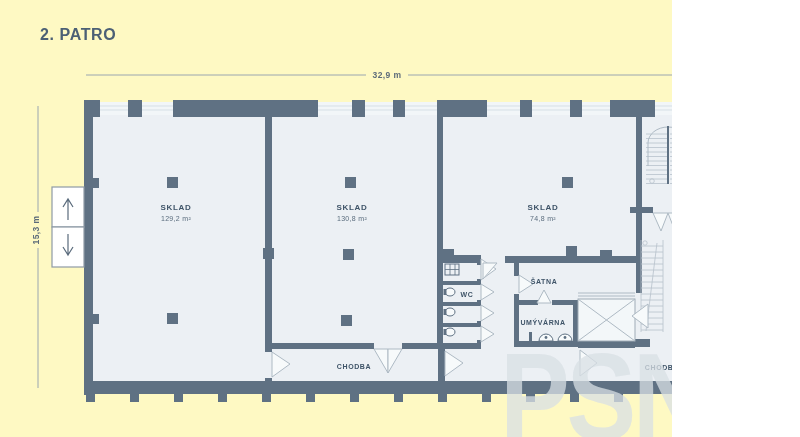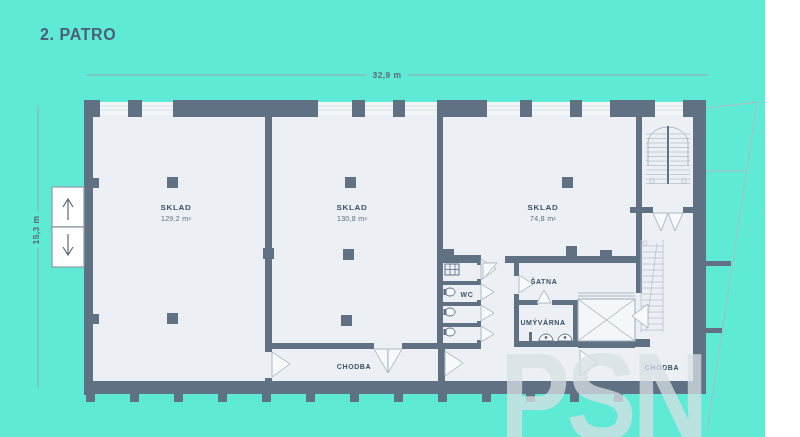--- a/index.html
+++ b/index.html
@@ -1,17 +1,17 @@
 <!DOCTYPE html>
 <html><head>
 <meta charset="utf-8">
 <style>
   html,body { margin:0; padding:0; background:#ffffff; }
   .canvas {
-    position:relative; width:765px; height:437px; background:#5eead4;
+    position:relative; width:672px; height:437px; background:#fef9c3;
     font-family:"Liberation Sans", sans-serif; overflow:hidden;
   }
   .floor-title {
     position:absolute; left:40px; top:26px;
     font-size:16px; font-weight:bold; color:#4c6075; letter-spacing:.6px;
   }
   svg { position:absolute; left:0; top:0; }
   svg text { font-family:"Liberation Sans", sans-serif; }
   .w  { fill:#5f7183; }
   .thin { stroke:#aebac4; stroke-width:1; fill:none; }

